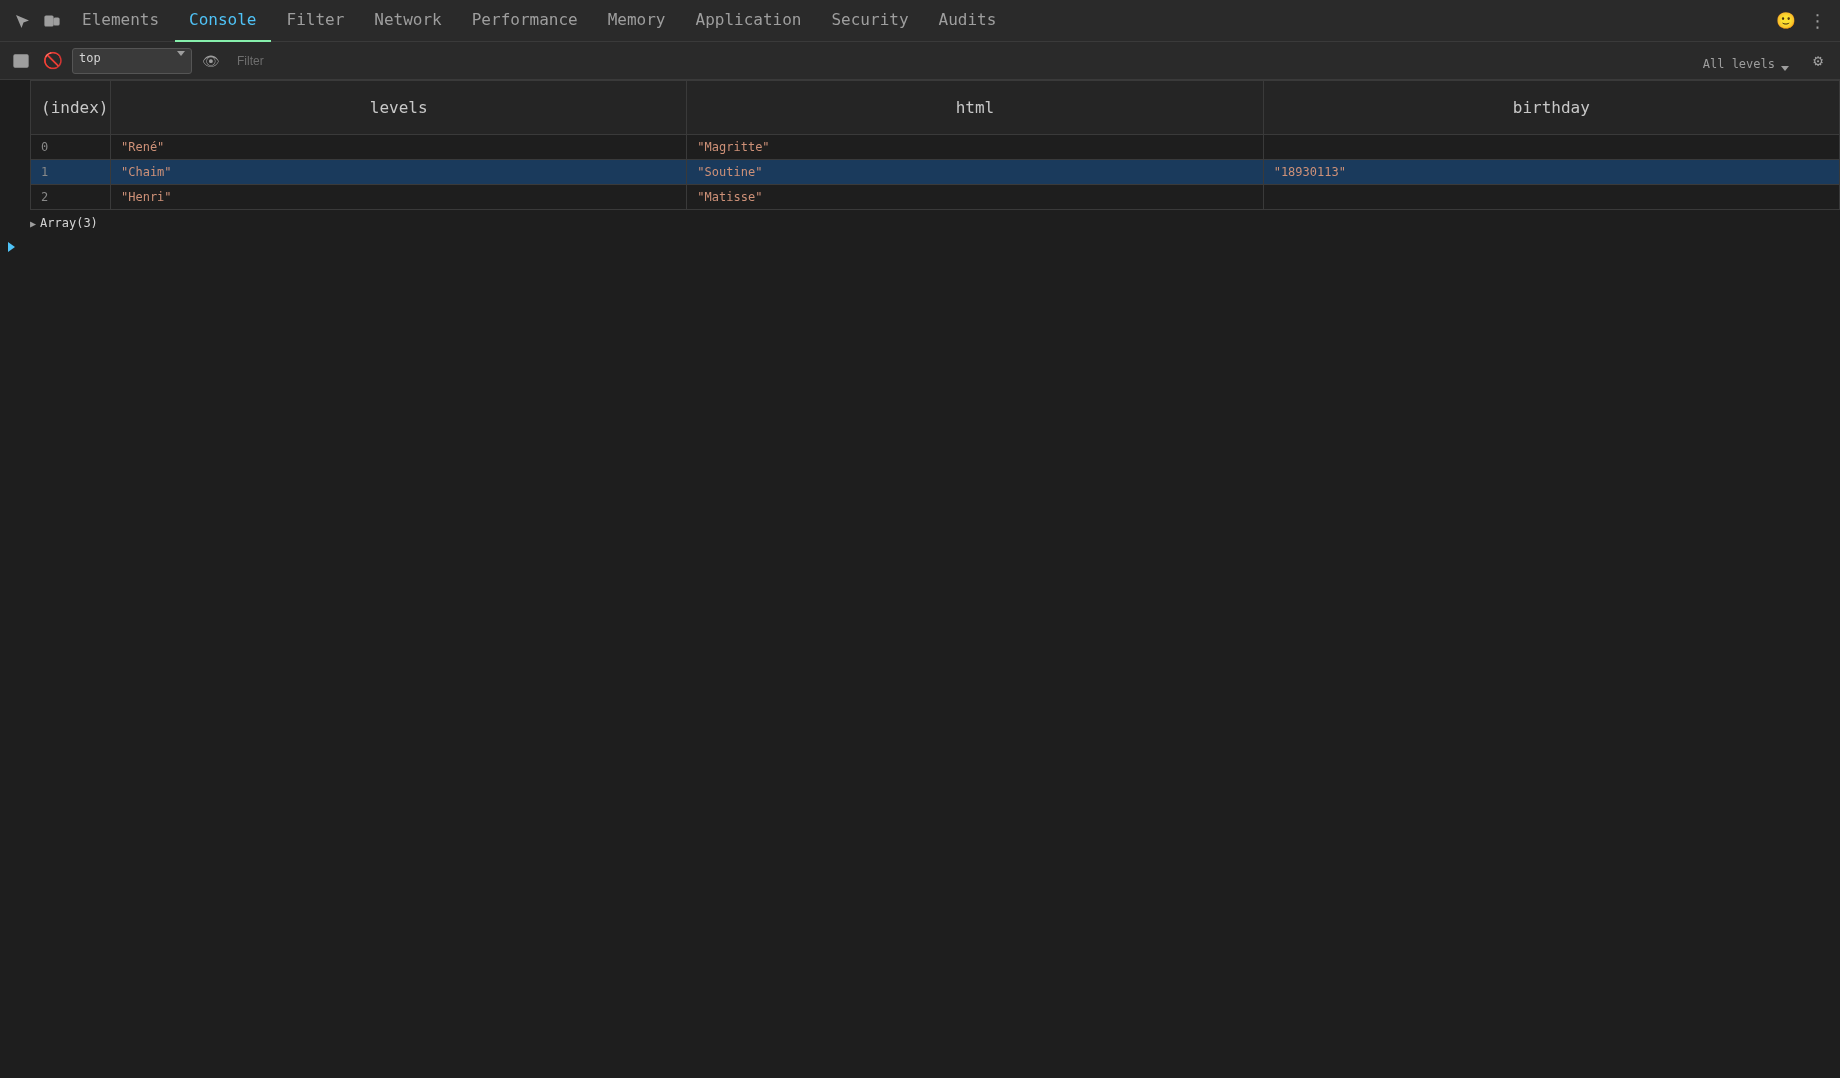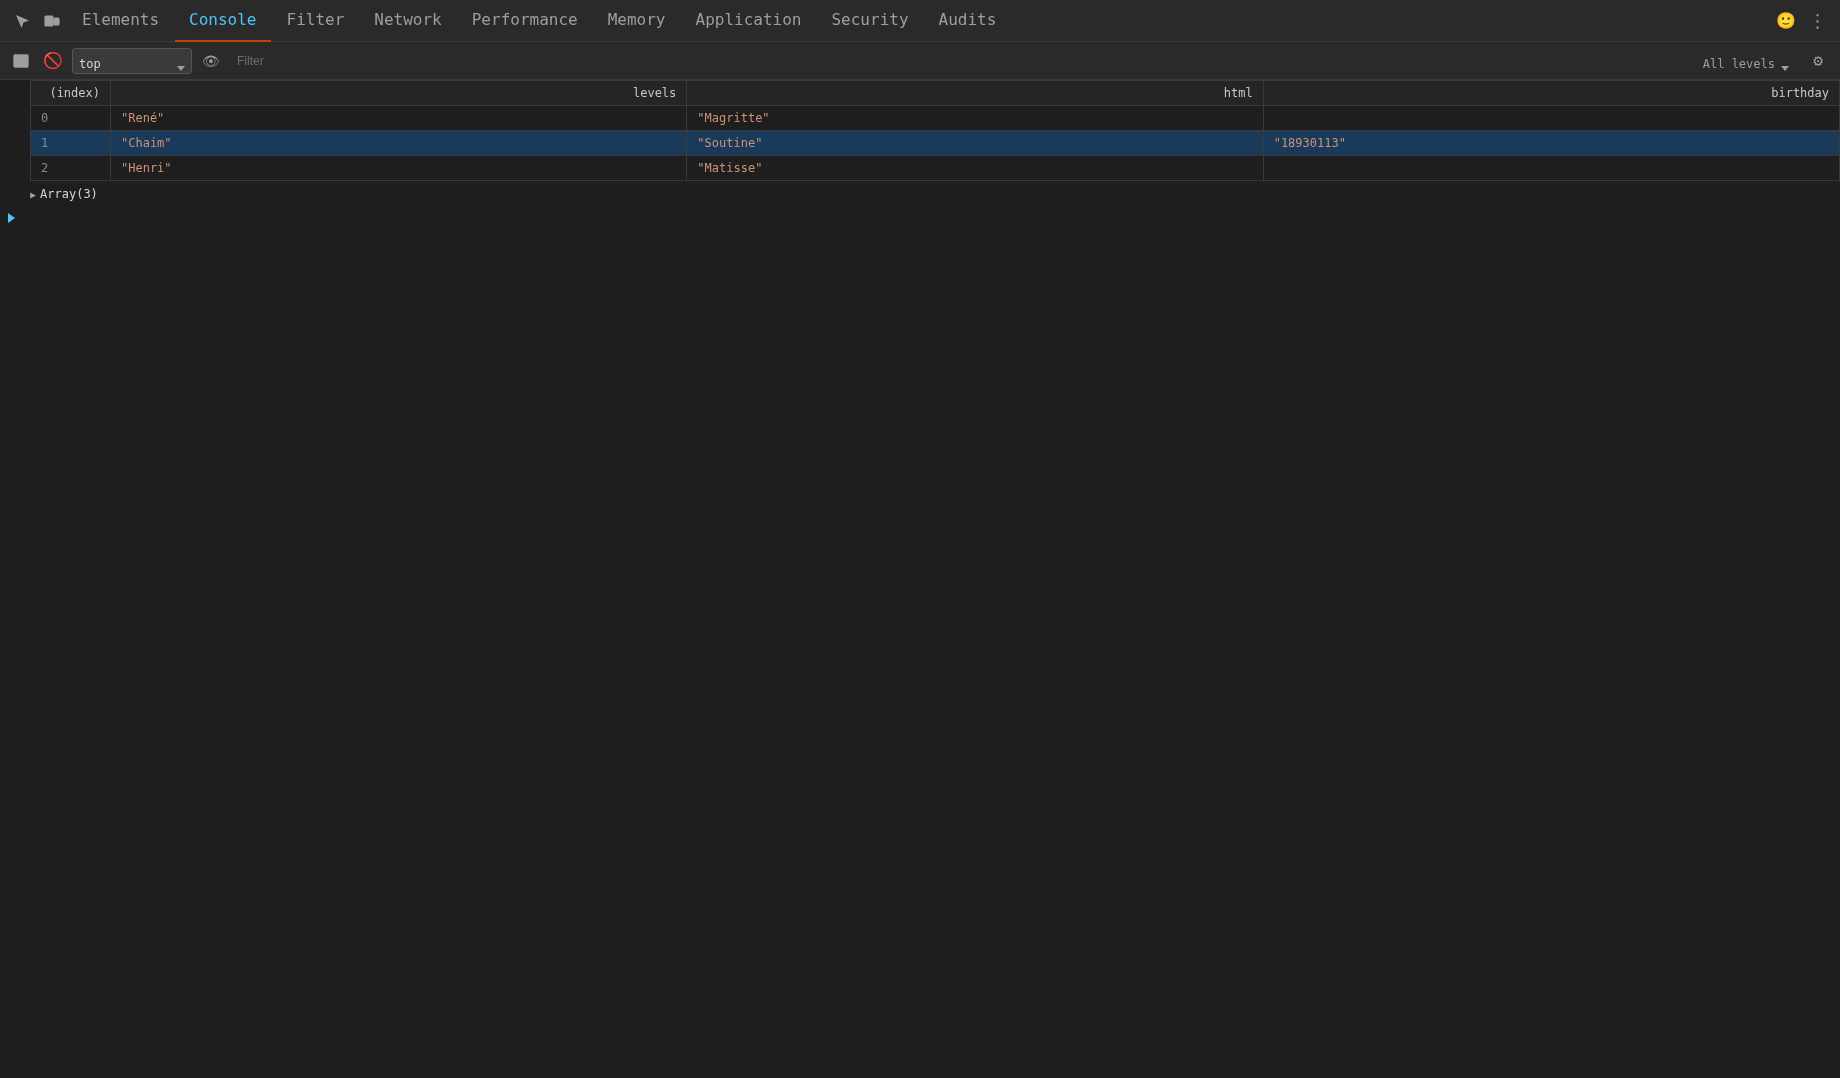--- a/index.html
+++ b/index.html
@@ -50,21 +50,21 @@
       padding: 0 14px;
       cursor: pointer;
       color: #9e9e9e;
       font-size: 16px;
       border-bottom: 2px solid transparent;
       white-space: nowrap;
     }
 
     .nav-tab.active {
       color: #4fc3f7;
-      border-bottom: 2px solid #c2410c;
+      border-bottom: 2px solid #86efac;
     }
 
     .nav-spacer {
       flex: 1;
     }
 
     .nav-right-icons {
       display: flex;
       align-items: center;
       gap: 4px;
@@ -90,21 +90,21 @@
       border-radius: 3px;
       cursor: pointer;
       color: #9e9e9e;
       background: none;
       border: none;
       font-size: 13px;
     }
 
     .toolbar-select {
       display: flex;
-      align-items: flex-end;
+      align-items: flex-start;
       background-color: #3a3a3a;
       border: 1px solid #555;
       border-radius: 3px;
       padding: 2px 6px;
       cursor: pointer;
       gap: 4px;
       color: #d4d4d4;
       height: 26px;
       min-width: 120px;
     }
@@ -188,24 +188,24 @@
       border-collapse: collapse;
       width: calc(100% - 30px);
       border: 1px solid #3a3a3a;
       table-layout: fixed;
     }
 
     .data-table th {
       background-color: #252525;
       color: #c8c8c8;
       font-weight: normal;
-      text-align: right;
-      padding: 5px 10px;
+      text-align: center;
+      padding: 17px 10px;
       border: 1px solid #3a3a3a;
-      font-size: 12px;
+      font-size: 16px;
     }
 
     .data-table td {
       padding: 5px 10px;
       border: 1px solid #3a3a3a;
       font-size: 12px;
     }
 
     .data-table tr:nth-child(odd) td {
       background-color: #1e1e1e;

